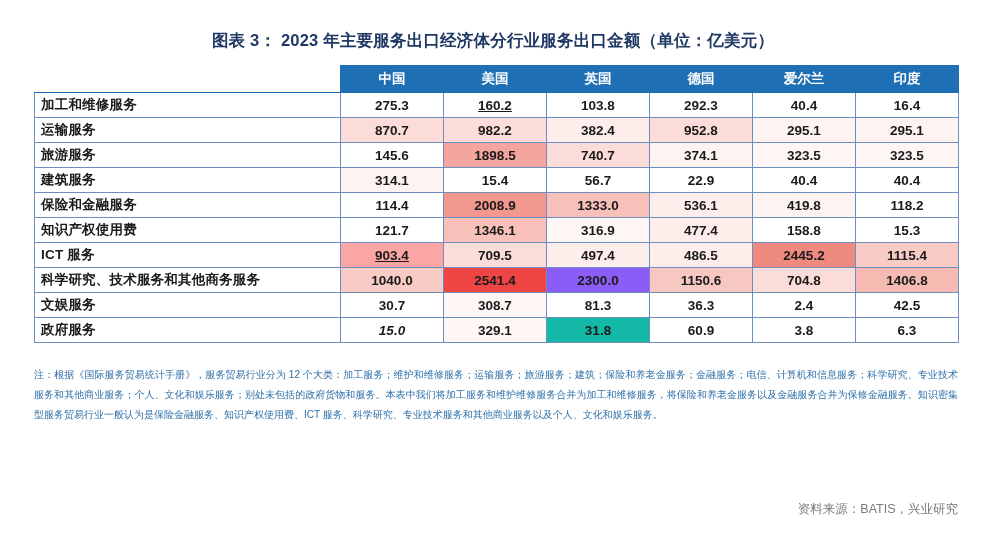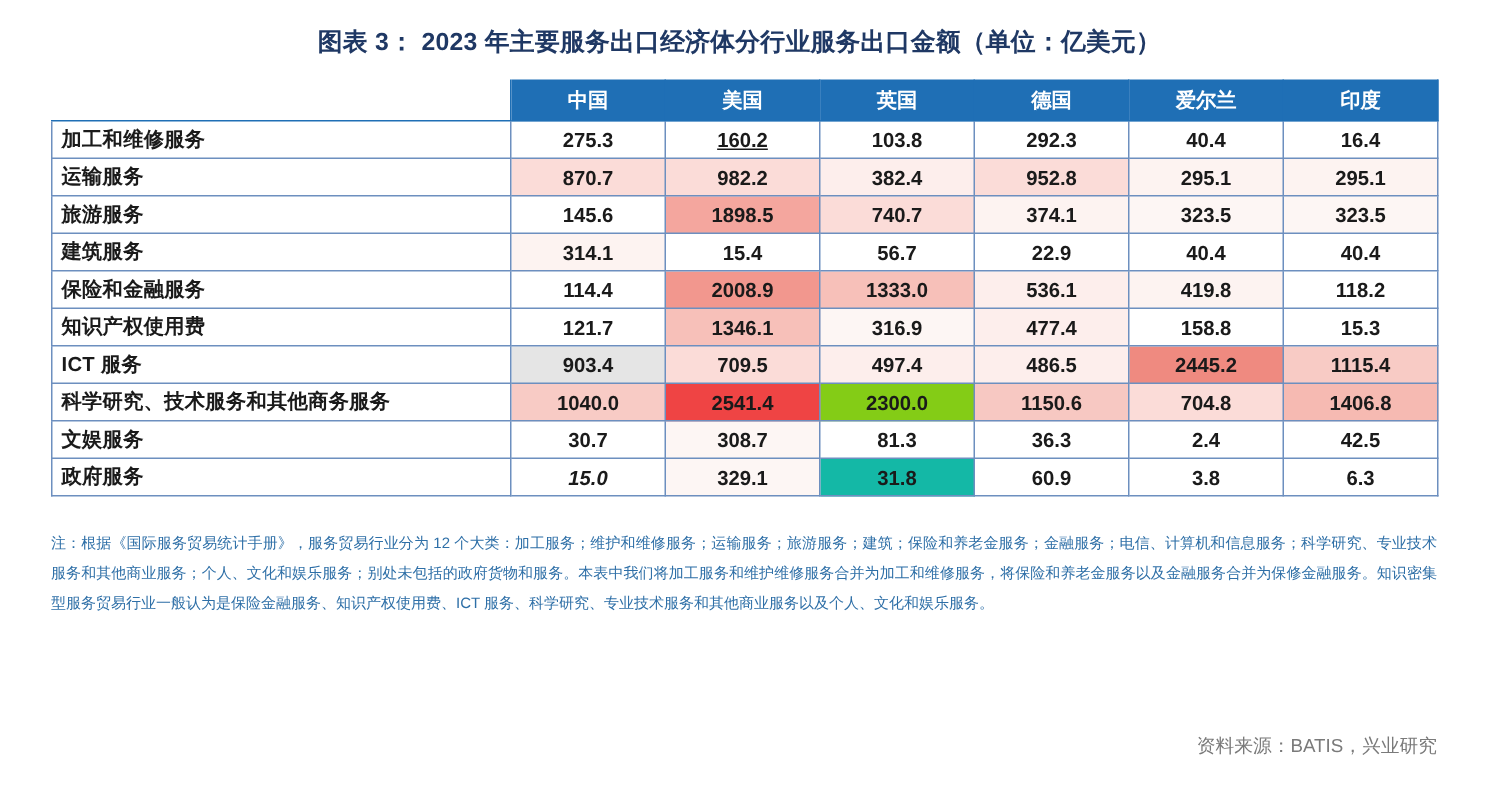--- a/index.html
+++ b/index.html
@@ -13,20 +13,21 @@
     font-family: "Liberation Sans", sans-serif;
     color: #1a1a1a;
     overflow: hidden;
   }
   .page {
     position: relative;
     width: 992px;
     height: 520px;
     box-sizing: border-box;
     padding: 12px 40px 0 34px;
+    margin-top: 12px;
   }
   .chart-title {
     text-align: center;
     font-size: 16.5px;
     font-weight: bold;
     color: #1f3864;
     letter-spacing: 0.2px;
     margin: 6px 0 14px 0;
     line-height: 1.3;
   }
@@ -164,32 +165,32 @@
           <td class="rowlabel">知识产权使用费</td>
           <td class="val" style="background: rgb(255, 255, 255);">121.7</td>
           <td class="val" style="background: rgb(247, 192, 185);">1346.1</td>
           <td class="val" style="background: rgb(253, 246, 244);">316.9</td>
           <td class="val" style="background: rgb(253, 238, 236);">477.4</td>
           <td class="val" style="background: rgb(255, 255, 255);">158.8</td>
           <td class="val" style="background: rgb(255, 255, 255);">15.3</td>
         </tr>
         <tr>
           <td class="rowlabel">ICT  服务</td>
-          <td class="val" style="background: #e5e5e5;">903.4</td>
+          <td class="val" style="background: #fca5a5; text-decoration: underline;">903.4</td>
           <td class="val" style="background: rgb(251, 220, 216);">709.5</td>
           <td class="val" style="background: rgb(253, 238, 236);">497.4</td>
           <td class="val" style="background: rgb(253, 238, 236);">486.5</td>
           <td class="val" style="background: rgb(239, 138, 128);">2445.2</td>
           <td class="val" style="background: rgb(248, 203, 197);">1115.4</td>
         </tr>
         <tr>
           <td class="rowlabel">科学研究、技术服务和其他商务服务</td>
           <td class="val" style="background: rgb(248, 203, 197);">1040.0</td>
           <td class="val" style="background: #ef4444;">2541.4</td>
-          <td class="val" style="background: #84cc16;">2300.0</td>
+          <td class="val" style="background: #8b5cf6;">2300.0</td>
           <td class="val" style="background: rgb(247, 200, 194);">1150.6</td>
           <td class="val" style="background: rgb(251, 220, 216);">704.8</td>
           <td class="val" style="background: rgb(246, 186, 178);">1406.8</td>
         </tr>
         <tr>
           <td class="rowlabel">文娱服务</td>
           <td class="val" style="background: rgb(255, 255, 255);">30.7</td>
           <td class="val" style="background: rgb(253, 246, 244);">308.7</td>
           <td class="val" style="background: rgb(255, 255, 255);">81.3</td>
           <td class="val" style="background: rgb(255, 255, 255);">36.3</td>

